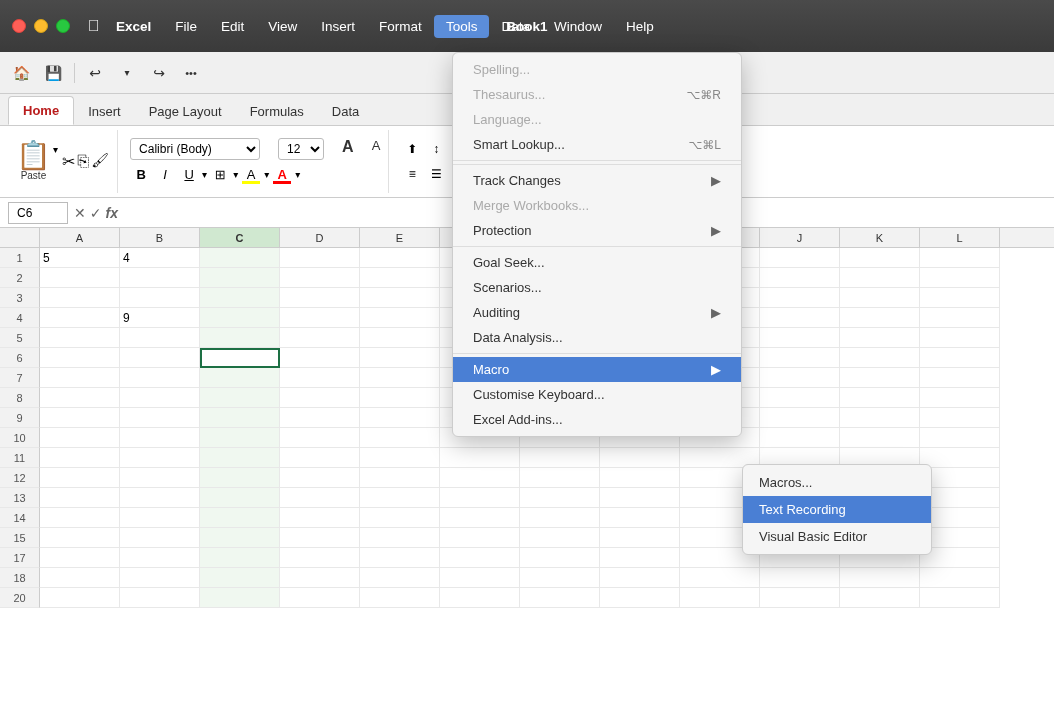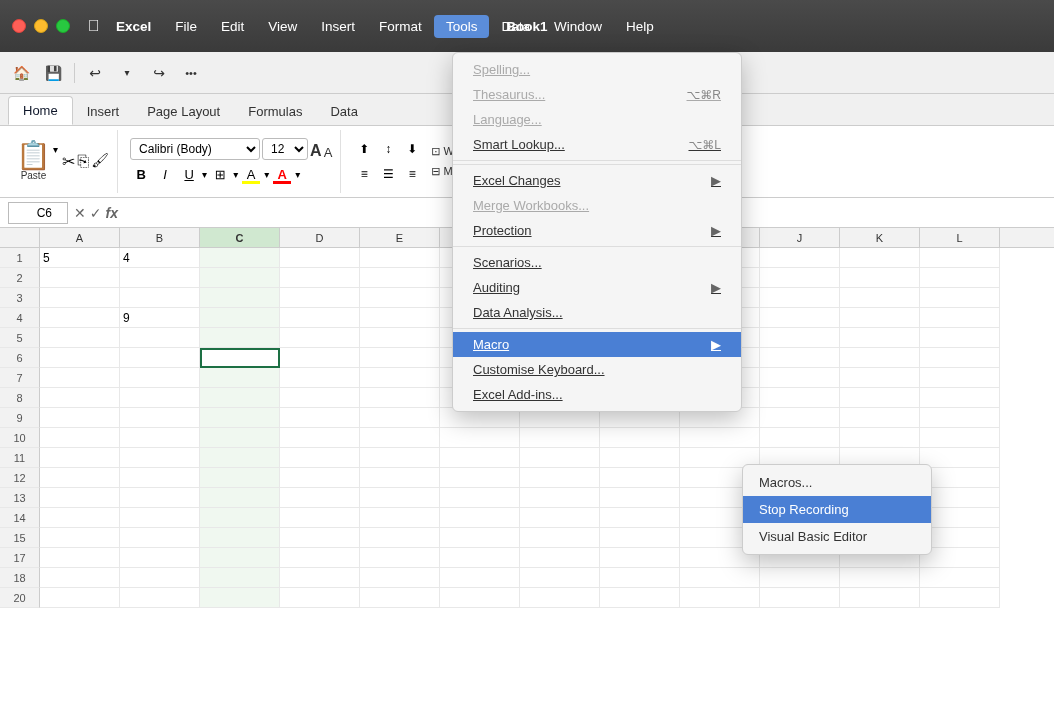--- a/index.html
+++ b/index.html
@@ -73,22 +73,22 @@
       padding: 6px 14px;
       font-size: 13px;
       cursor: pointer;
       border-radius: 4px 4px 0 0;
       color: #333;
     }
     .ribbon-tab.active {
       background: #fff;
       border: 1px solid #ccc;
       border-bottom: 1px solid #fff;
-      font-weight: 400;
-      color: #0f172a;
+      font-weight: 700;
+      color: #b91c1c;
     }
 
     
     .ribbon {
       height: 72px;
       background: #fff;
       border-bottom: 1px solid #ccc;
       display: flex;
       align-items: center;
       padding: 4px 8px;
@@ -101,21 +101,21 @@
     
     .paste-btn { display: flex; flex-direction: column; align-items: center; font-size: 10px; color: #333; cursor: pointer; }
     .paste-icon { font-size: 28px; line-height: 1; }
     .clip-icons { display: flex; gap: 2px; }
 
     
     .font-selector {
       display: flex; flex-direction: column; gap: 3px;
     }
     .font-combo {
-      display: flex; align-items: flex-end; gap: 2px;
+      display: flex; align-items: flex-start; gap: 18px;
     }
     .font-dropdown {
       width: 130px; height: 22px; font-size: 12px; border: 1px solid #bbb; border-radius: 3px; padding: 0 4px; background: #fff;
     }
     .size-dropdown {
       width: 46px; height: 22px; font-size: 12px; border: 1px solid #bbb; border-radius: 3px; padding: 0 4px; background: #fff;
     }
     .font-size-btn { font-size: 14px; cursor: pointer; color: #333; }
     .format-btns { display: flex; gap: 2px; align-items: center; }
     .format-btn { width: 22px; height: 22px; display: flex; align-items: center; justify-content: center; cursor: pointer; border-radius: 3px; font-size: 13px; border: none; background: transparent; }
@@ -130,21 +130,21 @@
     
     .formula-bar {
       height: 30px;
       background: #fff;
       border-bottom: 1px solid #ccc;
       display: flex;
       align-items: center;
       padding: 0 8px;
       gap: 6px;
     }
-    .cell-ref { width: 60px; height: 22px; border: 1px solid #bbb; font-size: 12px; padding: 0 15px; text-align: right; }
+    .cell-ref { width: 60px; height: 22px; border: 1px solid #bbb; font-size: 12px; padding: 0 8px; text-align: left; }
     .formula-icons { display: flex; gap: 4px; align-items: center; color: #666; font-size: 14px; }
     .formula-input { flex: 1; height: 22px; border: none; outline: none; font-size: 13px; padding: 0 4px; }
 
     
     .spreadsheet {
       display: flex;
       flex-direction: column;
       background: #fff;
       flex: 1;
       overflow: hidden;
@@ -207,21 +207,20 @@
     }
     .menu-item {
       padding: 5px 20px;
       font-size: 13px;
       cursor: pointer;
       display: flex;
       align-items: center;
       justify-content: space-between;
       color: #333;
       border-radius: 0;
-      text-decoration: underline;
     }
     .menu-item.disabled { color: #aaa; pointer-events: none; }
     .menu-item.highlighted { background: #4a7fd4; color: #fff; }
     .menu-item .shortcut { color: #888; font-size: 12px; }
     .menu-item .arrow { color: #666; }
     .menu-divider { height: 1px; background: #ddd; margin: 3px 0; }
 
     
     .submenu {
       position: absolute;
@@ -714,31 +713,34 @@
     <div class="menu-item disabled">
       <span>Language...</span>
     </div>
     <div class="menu-item">
       <span>Smart Lookup...</span>
       <span class="shortcut">⌥⌘L</span>
     </div>
     <div class="menu-divider"></div>
     <div class="menu-divider"></div>
     <div class="menu-item">
-      <span>Excel Changes</span>
+      <span>Track Changes</span>
       <span class="arrow">▶</span>
     </div>
     <div class="menu-item disabled">
       <span>Merge Workbooks...</span>
     </div>
     <div class="menu-item">
       <span>Protection</span>
       <span class="arrow">▶</span>
     </div>
     <div class="menu-divider"></div>
+    <div class="menu-item">
+      <span>Goal Seek...</span>
+    </div>
     <div class="menu-item">
       <span>Scenarios...</span>
     </div>
     <div class="menu-item">
       <span>Auditing</span>
       <span class="arrow">▶</span>
     </div>
     <div class="menu-item">
       <span>Data Analysis...</span>
     </div>
@@ -750,16 +752,16 @@
     <div class="menu-item">
       <span>Customise Keyboard...</span>
     </div>
     <div class="menu-item">
       <span>Excel Add-ins...</span>
     </div>
   </div>
 
   <div class="submenu">
     <div class="submenu-item">Macros...</div>
-    <div class="submenu-item highlighted">Stop Recording</div>
+    <div class="submenu-item highlighted">Text Recording</div>
     <div class="submenu-item">Visual Basic Editor</div>
   </div>
 </div>
 
 </body></html>

